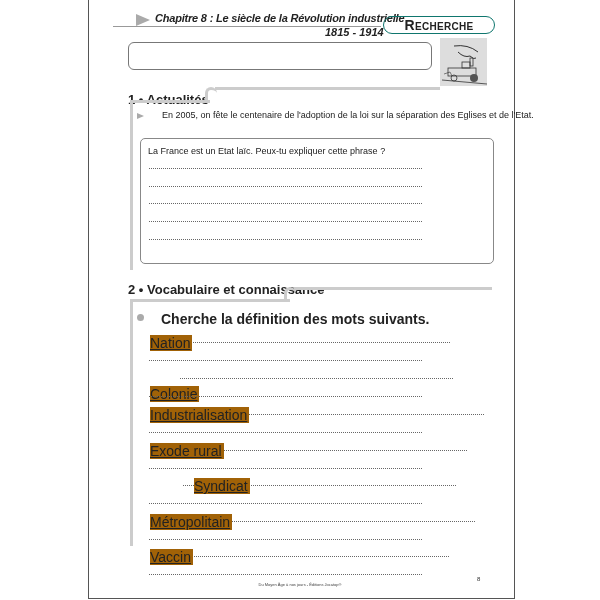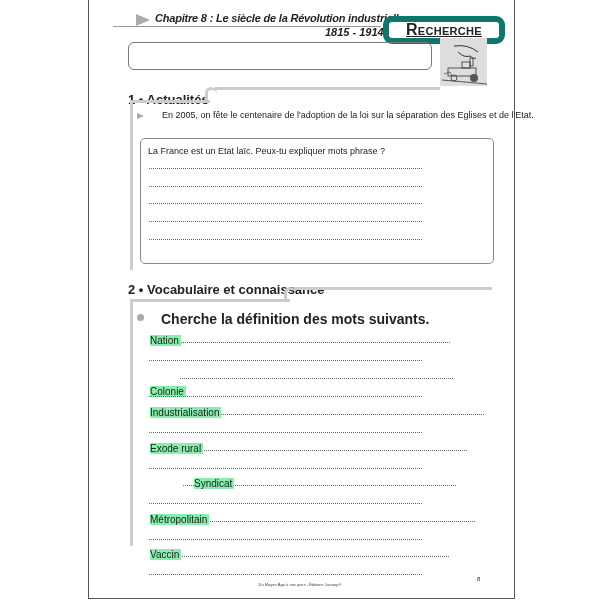--- a/index.html
+++ b/index.html
@@ -9,23 +9,23 @@
             border:1px solid #555; background:#fff; }
 
     
     .chap-underline { position:absolute; left:113px; top:26px; width:268px; height:1px; background:#999; }
     .chap-arrow { position:absolute; left:136px; top:14px; width:0; height:0;
                   border-top:6px solid transparent; border-bottom:6px solid transparent;
                   border-left:14px solid #aaa; }
     .chap-title { position:absolute; left:155px; top:12px; font-size:11px; font-weight:bold; font-style:italic;
                   white-space:nowrap; letter-spacing:-0.2px; }
     .chap-years { position:absolute; left:325px; top:26px; font-size:11px; font-weight:bold; font-style:italic; }
-    .pill { position:absolute; left:383px; top:16px; width:110px; height:16px; border:6px solid #0f766e;
-            border-radius:9px; text-align:center; font-size:16px; font-weight:bold; line-height:16px;
-            font-variant:small-caps; letter-spacing:0.3px;text-decoration:underline; }
+    .pill { position:absolute; left:383px; top:16px; width:110px; height:16px; border:1px solid #0f766e;
+            border-radius:9px; text-align:center; font-size:14px; font-weight:bold; line-height:16px;
+            font-variant:small-caps; letter-spacing:0.3px; }
     .name-box { position:absolute; left:128px; top:42px; width:302px; height:26px; border:1px solid #777;
                 border-radius:6px; }
     .illus { position:absolute; left:440px; top:38px; width:47px; height:48px; background:#ddd; overflow:hidden; }
 
     
     .sec-title { position:absolute; font-size:13px; font-weight:bold; white-space:nowrap; }
     .sec-line-h { position:absolute; height:3px; background:#ccc; }
     .sec-line-v { position:absolute; width:3px; background:#ccc; }
     .sec-corner { position:absolute; width:10px; height:10px; border-right:3px solid #ccc; border-top:3px solid #ccc;
                   border-top-right-radius:8px; box-sizing:border-box; }
@@ -35,21 +35,21 @@
                  border-top:3.5px solid transparent; border-bottom:3.5px solid transparent;
                  border-left:7px solid #aaa; }
 
     .q-box { position:absolute; left:140px; top:138px; width:352px; height:124px; border:1px solid #888;
              border-radius:5px; }
     .q-text { position:absolute; left:148px; top:146px; font-size:9px; white-space:nowrap; }
     .dotline { position:absolute; height:0; border-top:1px dotted #666; }
 
     .bullet { position:absolute; left:137px; top:314px; width:7px; height:7px; border-radius:50%; background:#aaa; }
     .instr { position:absolute; left:161px; top:311px; font-size:14px; font-weight:bold; white-space:nowrap; }
-    .term { position:absolute; left:150px; font-size:10px; white-space:nowrap; background:#86efac; padding-right:2px; }
+    .term { position:absolute; left:150px; font-size:14px; white-space:nowrap; background:#a16207; padding-right:2px;text-decoration:underline; }
 
     .footer { position:absolute; left:250px; top:582px; width:100px; text-align:center; font-size:4px; color:#444; white-space:nowrap; }
     .pagenum { position:absolute; left:477px; top:576px; font-size:6px; color:#333; }
   </style>
 </head>
 <body>
 
 <div class="page"></div>
 
 <div class="chap-underline"></div>
@@ -75,21 +75,21 @@
 <div class="sec-title" style="left:128px; top:92px;">1 • Actualités</div>
 <div class="sec-line-h" style="left:130px; top:100px; width:80px;"></div>
 <div class="sec-corner" style="left:205px; top:87px; border:none; border-left:3px solid #ccc; border-top:3px solid #ccc; border-top-left-radius:8px; width:12px; height:14px;"></div>
 <div class="sec-line-h" style="left:215px; top:87px; width:225px;"></div>
 <div class="sec-line-v" style="left:130px; top:100px; height:170px;"></div>
 
 <div class="tri-small"></div>
 <div class="intro">En 2005, on fête le centenaire de l'adoption de la loi sur la séparation des Eglises et de l'Etat.</div>
 
 <div class="q-box"></div>
-<div class="q-text">La France est un Etat laïc. Peux-tu expliquer mots phrase ?</div>
+<div class="q-text">La France est un Etat laïc. Peux-tu expliquer cette phrase ?</div>
 <div class="dotline" style="left:149px; top:168px; width:273px;"></div>
 <div class="dotline" style="left:149px; top:186px; width:273px;"></div>
 <div class="dotline" style="left:149px; top:203px; width:273px;"></div>
 <div class="dotline" style="left:149px; top:221px; width:273px;"></div>
 <div class="dotline" style="left:149px; top:239px; width:273px;"></div>
 
 <div class="sec-title" style="left:128px; top:282px;">2 • Vocabulaire et connaissance</div>
 <div class="sec-line-h" style="left:130px; top:299px; width:160px;"></div>
 <div class="sec-corner" style="left:284px; top:287px; border:none; border-left:3px solid #ccc; border-top:3px solid #ccc; border-top-left-radius:8px; width:12px; height:14px;"></div>
 <div class="sec-line-h" style="left:294px; top:287px; width:198px;"></div>

